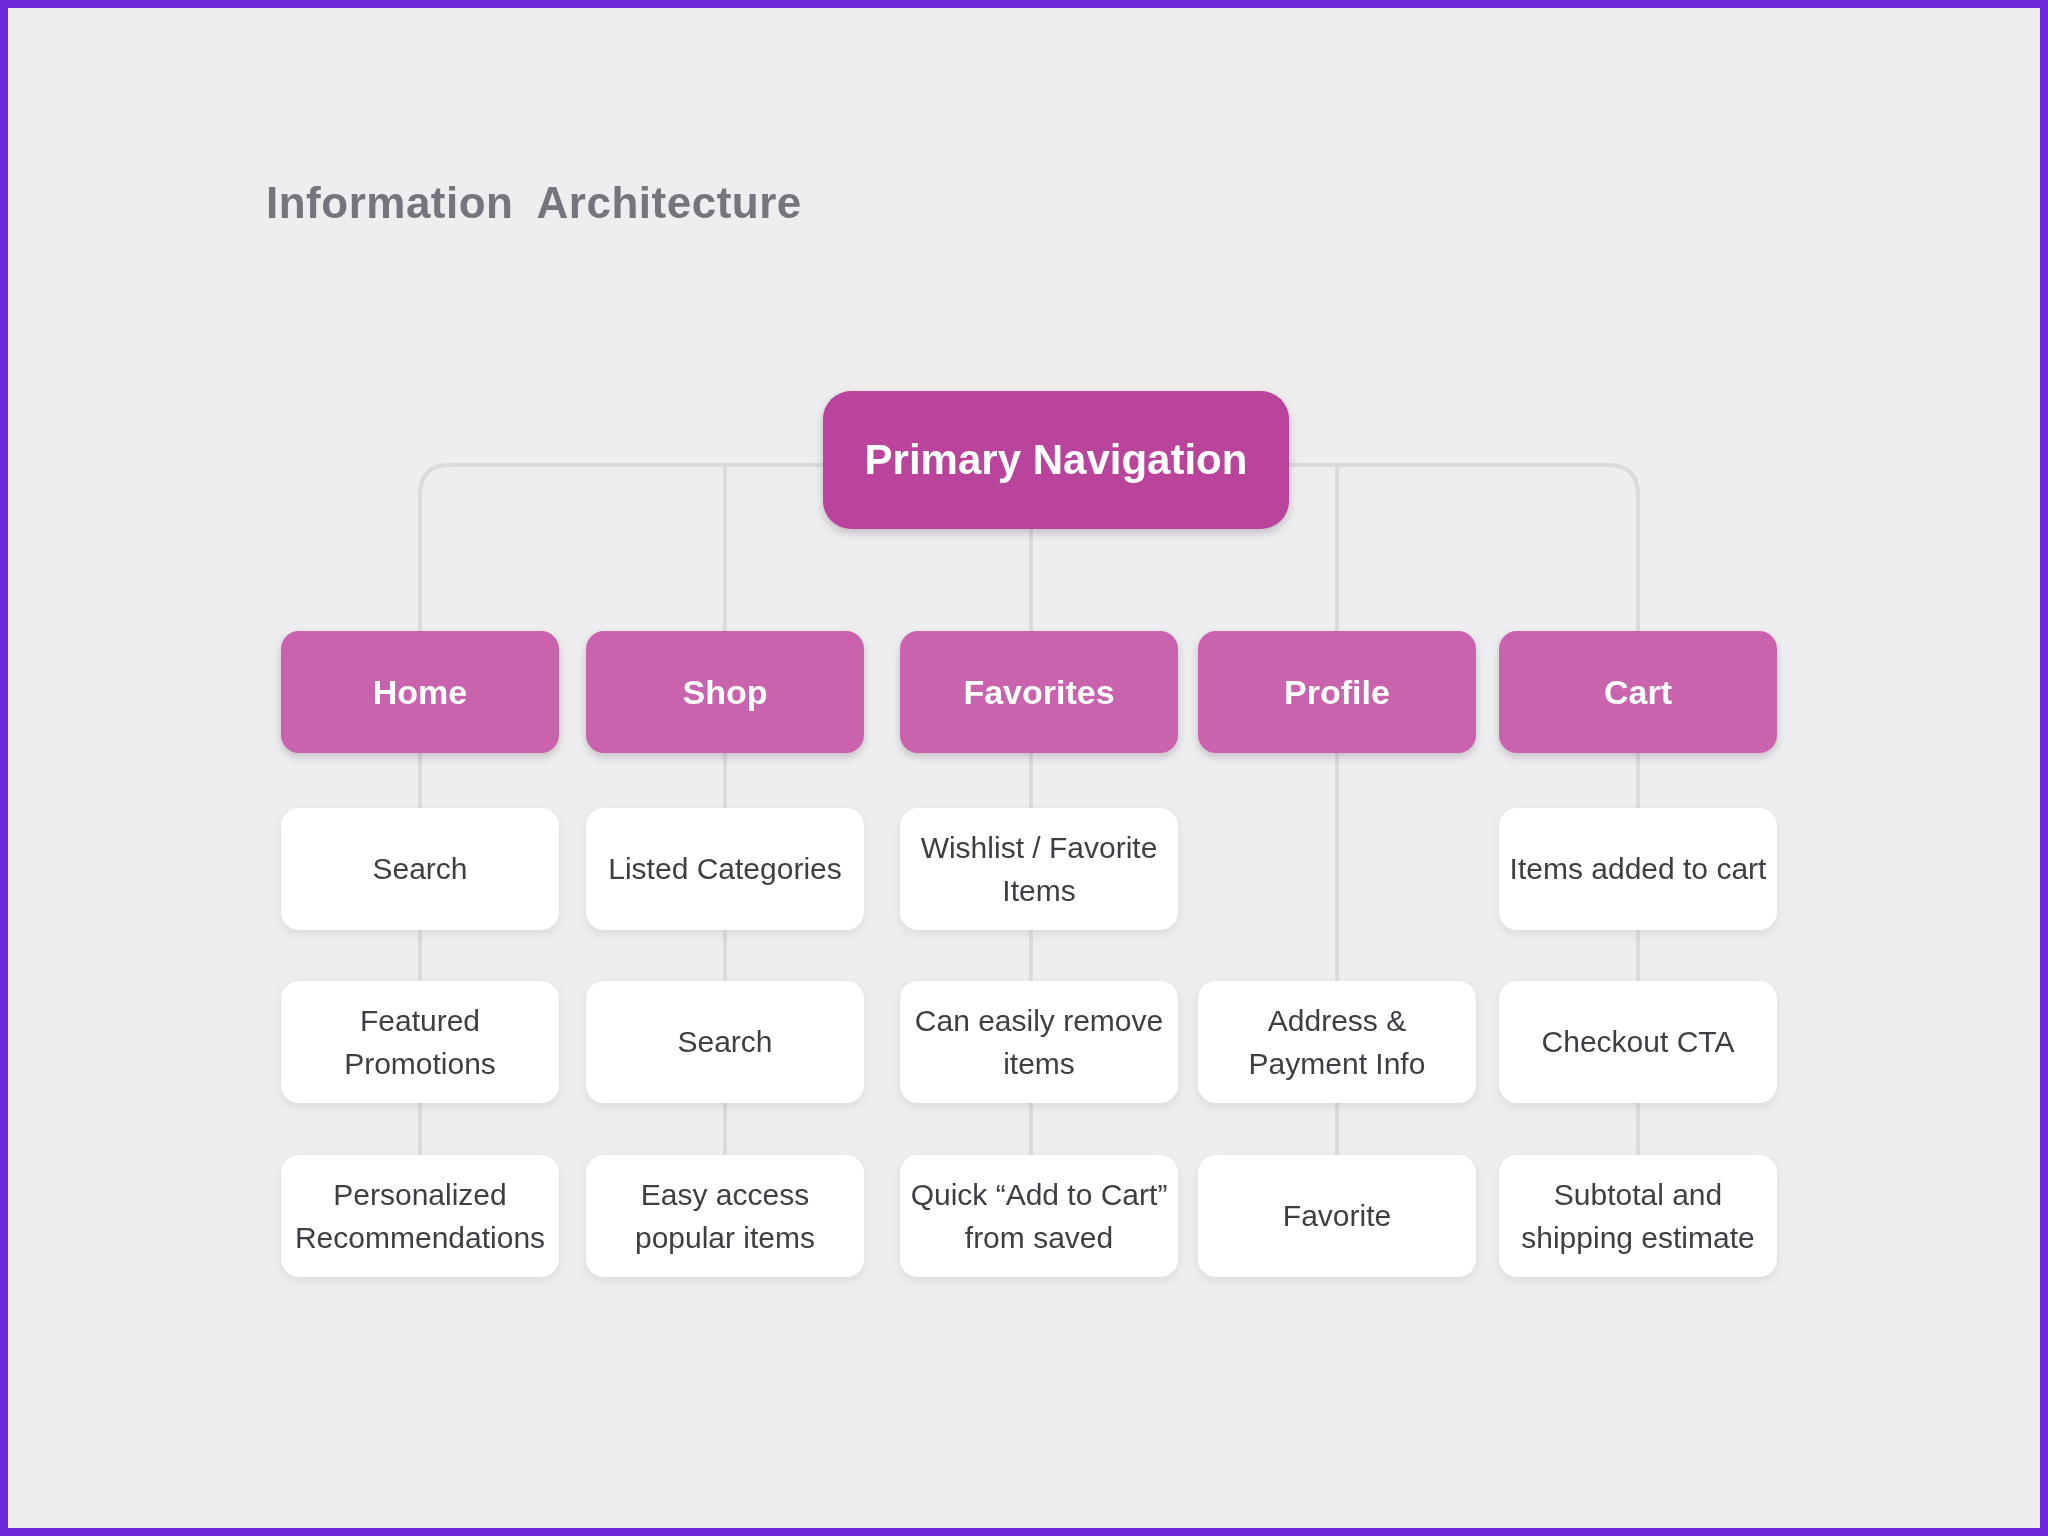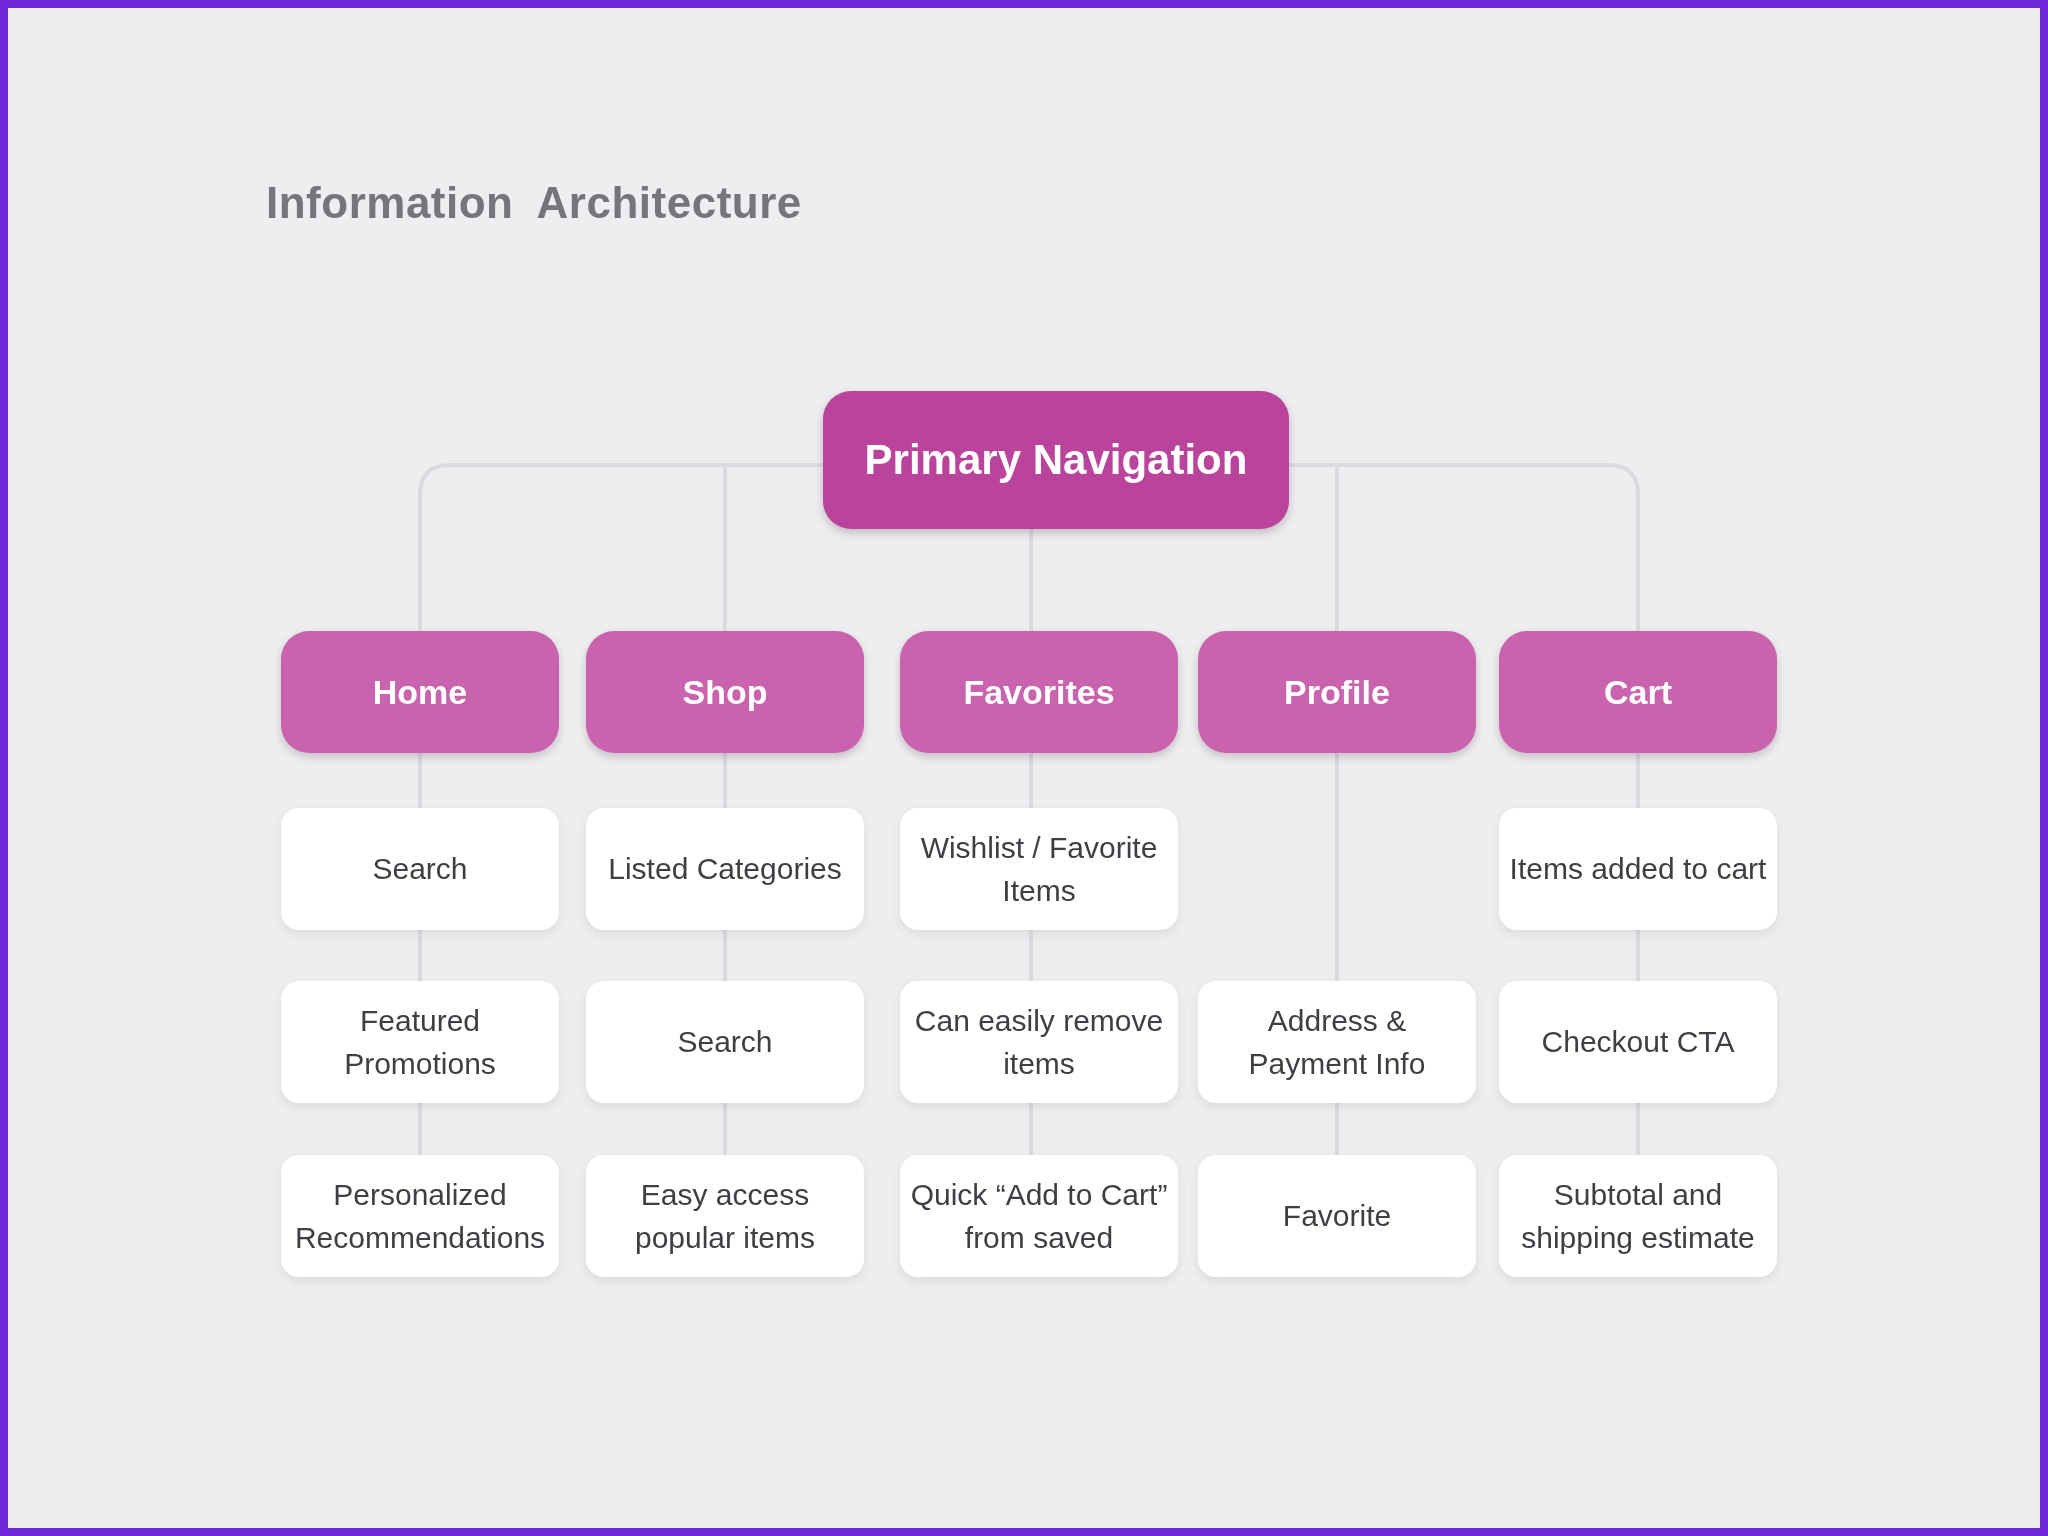--- a/index.html
+++ b/index.html
@@ -49,21 +49,21 @@
     border-radius: 28px;
     background: var(--root-color, #BA439B);
     color: #ffffff;
     font-size: 42px;
     font-weight: bold;
     box-shadow: 0 4px 10px rgba(40, 10, 35, 0.22);
   }
   .node.tab {
     top: 623px;
     width: 278px; height: 122px;
-    border-radius: 28px;
+    border-radius: 18px;
     background: var(--tab-color, #C963AE);
     color: #ffffff;
     font-size: 34px;
     font-weight: bold;
     box-shadow: 0 4px 8px rgba(40, 10, 35, 0.20);
   }
   .node.card {
     width: 278px; height: 122px;
     border-radius: 18px;
     background: var(--card-color, #FFFFFF);

